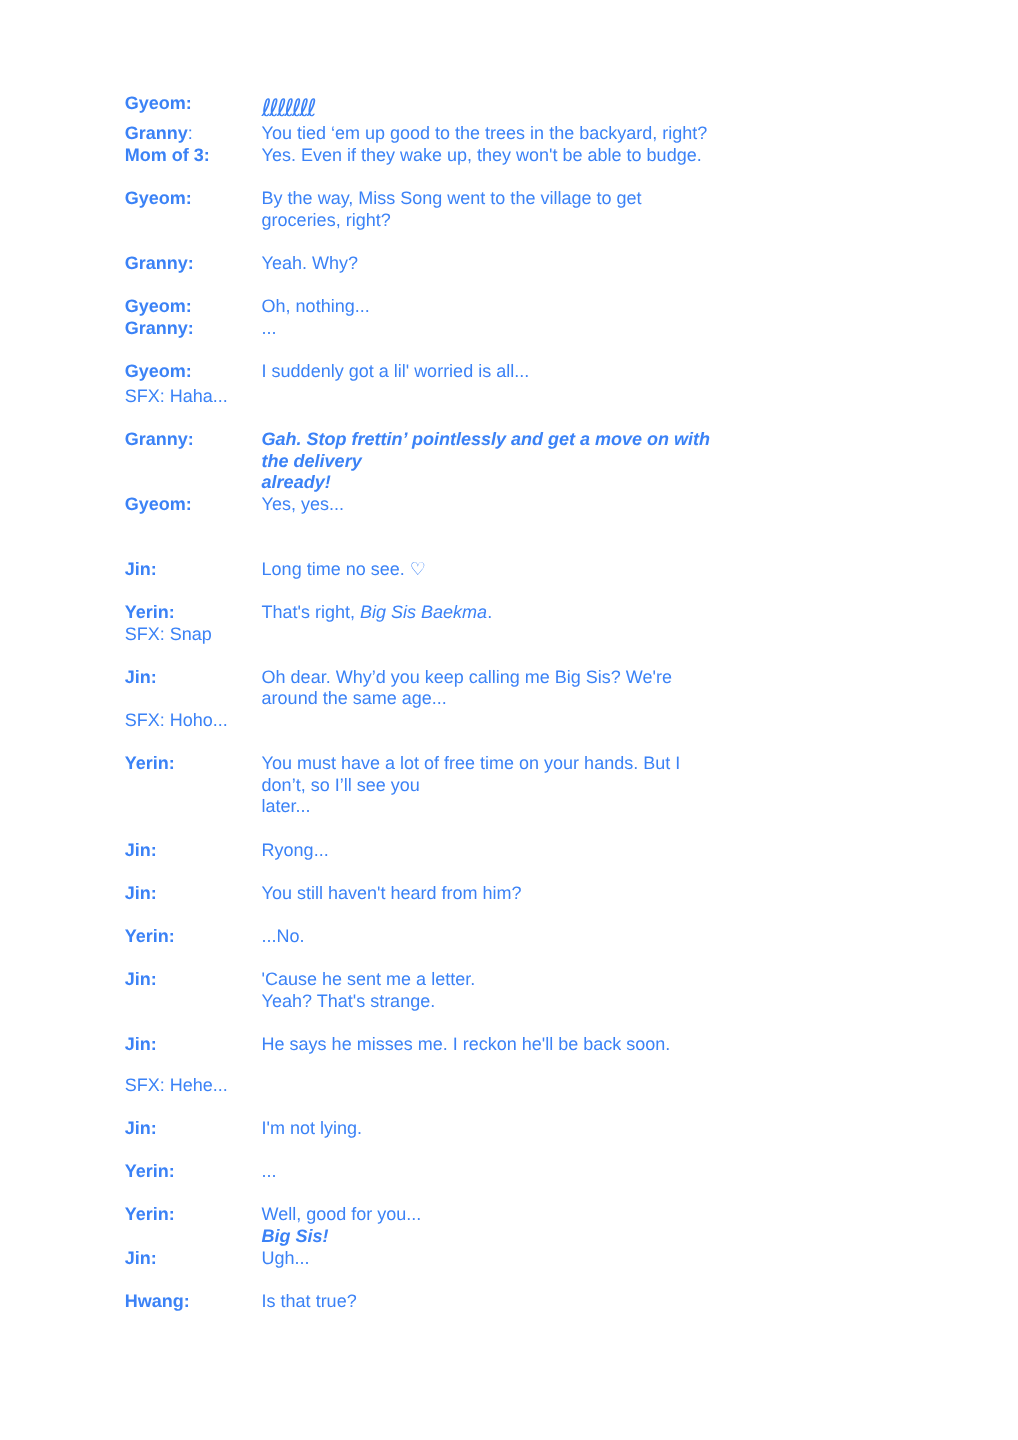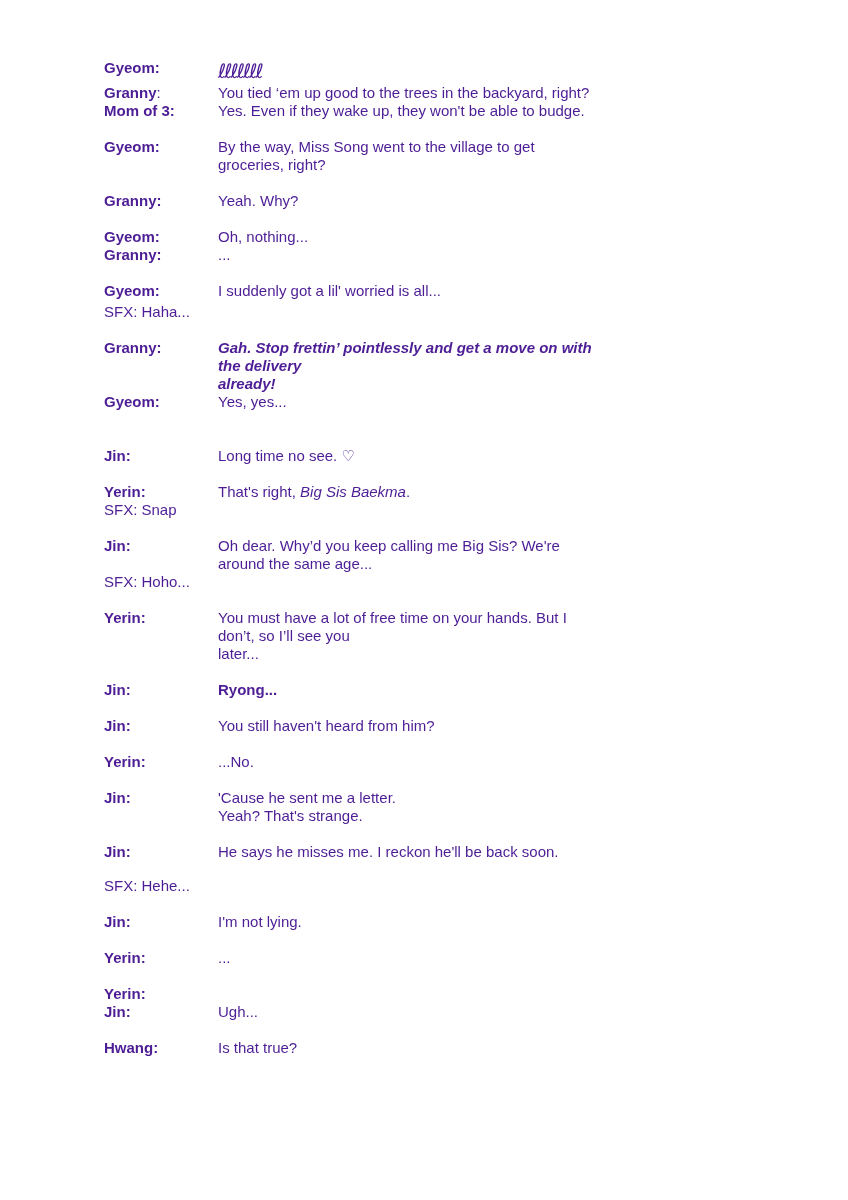--- a/index.html
+++ b/index.html
@@ -6,25 +6,25 @@
     margin: 0;
     padding: 0;
     background: #ffffff;
   }
   .page {
     position: relative;
     width: 696px;
     height: 1200px;
     background: #ffffff;
     box-sizing: border-box;
-    padding: 59px 96px 0 104px;
+    padding: 78px 96px 0 104px;
     font-family: "Liberation Sans", "DejaVu Sans", sans-serif;
     font-size: 15px;
     line-height: 18px;
-    color: #4c1d95;
+    color: #3b82f6;
     overflow: hidden;
   }
   .row {
     display: flex;
     align-items: flex-start;
   }
   .speaker {
     flex: 0 0 114px;
     width: 114px;
     font-weight: bold;
@@ -34,21 +34,21 @@
     font-weight: normal;
   }
   .colon.plain {
     font-weight: normal;
   }
   .dialogue {
     flex: 1 1 auto;
     max-width: 534px;
   }
   .seg-i  { font-style: italic; }
-  .seg-b  { font-weight: bold; }
+  .seg-b  { font-weight: normal; }
   .seg-bi { font-weight: bold; font-style: italic; }
   .seg-script {
     font-family: "DejaVu Sans", sans-serif;
     font-style: italic;
     font-size: 20px;
     line-height: 25px;
     letter-spacing: -2px;
   }
 </style>
 </head>
@@ -196,20 +196,24 @@
         </div>
       </div>
       <div class="row" style="margin-top: 18px;">
         <div class="speaker"><span class="speaker-name">Yerin</span><span class="colon">:</span></div>
         <div class="dialogue">
           <div class="line"><span class="seg">...</span></div>
         </div>
       </div>
       <div class="row" style="margin-top: 18px;">
         <div class="speaker"><span class="speaker-name">Yerin</span><span class="colon">:</span></div>
+        <div class="dialogue">
+          <div class="line"><span class="seg">Well, good for you...</span></div>
+          <div class="line"><span class="seg seg-bi">Big Sis!</span></div>
+        </div>
       </div>
       <div class="row" style="margin-top: 0px;">
         <div class="speaker"><span class="speaker-name">Jin</span><span class="colon">:</span></div>
         <div class="dialogue">
           <div class="line"><span class="seg">Ugh...</span></div>
         </div>
       </div>
       <div class="row" style="margin-top: 18px;">
         <div class="speaker"><span class="speaker-name">Hwang</span><span class="colon">:</span></div>
         <div class="dialogue">

